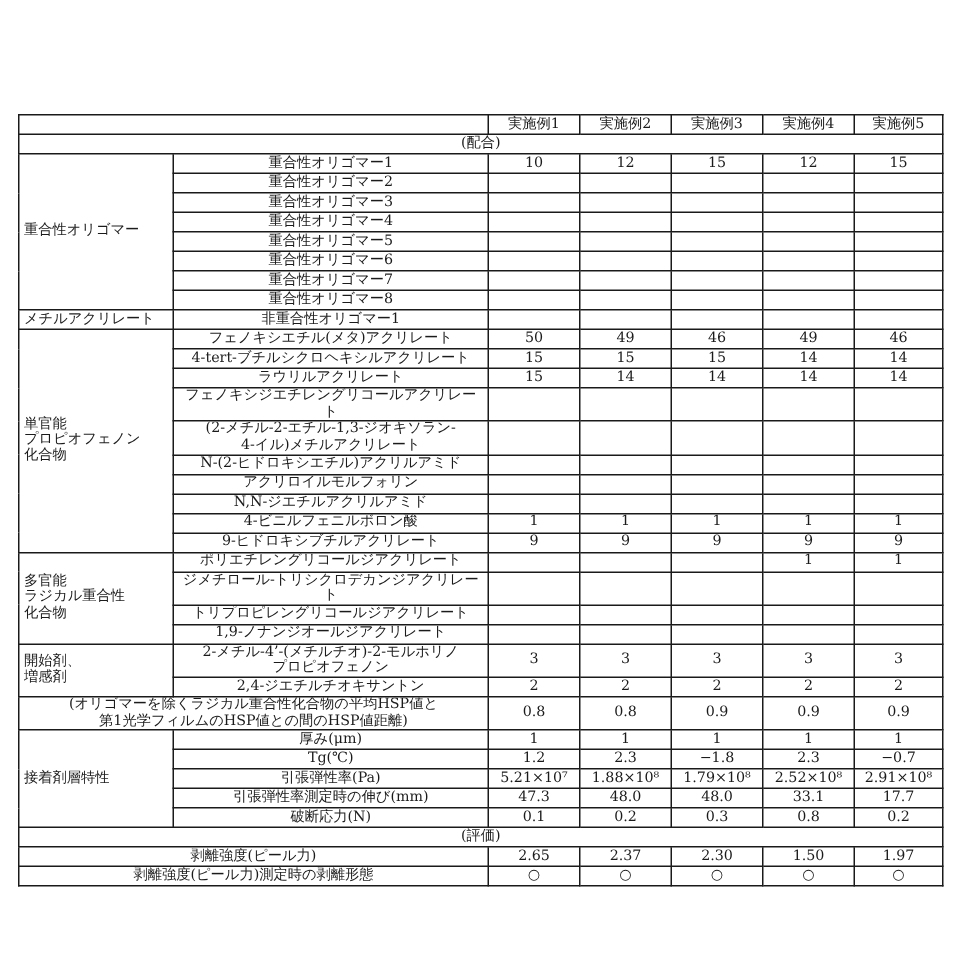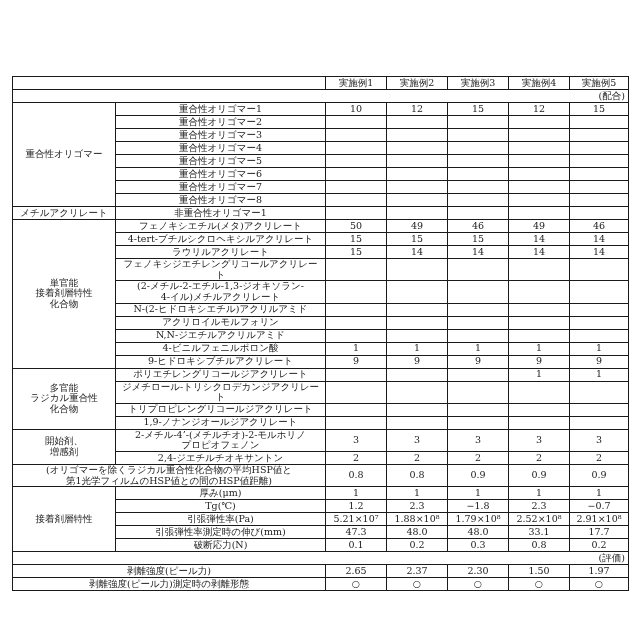--- a/index.html
+++ b/index.html
@@ -15,24 +15,24 @@
     border:1px solid #1a1a1a;
     padding:0 3px;
     height:13px;
     line-height:1.12;
     vertical-align:middle;
     white-space:pre-line;
     overflow:hidden;
   }
   table.formulation th { font-weight:normal; text-align:center; }
   .corner-cell { border:1px solid #1a1a1a; }
-  .group-cell  { text-align:center; }
+  .group-cell  { text-align:left; }
   .label-cell  { text-align:center; }
   .value-cell  { text-align:center; font-family:"DejaVu Serif","Liberation Serif",serif; }
-  .section-cell{ text-align:right; }
+  .section-cell{ text-align:center; }
 </style>
 </head>
 <body>
 
 <div class="page">
   <table class="formulation">
     <colgroup>
       <col style="width:103px">
         <col style="width:210px">
       <col style="width:61px">
@@ -124,21 +124,21 @@
           <td class="group-cell" rowspan="1">メチルアクリレート</td>
           <td class="label-cell" colspan="1">非重合性オリゴマー1</td>
           <td class="value-cell"></td>
           <td class="value-cell"></td>
           <td class="value-cell"></td>
           <td class="value-cell"></td>
           <td class="value-cell"></td>
         </tr>
         <tr>
           <td class="group-cell" rowspan="10">単官能
-接着剤層特性
+プロピオフェノン
 化合物</td>
           <td class="label-cell" colspan="1">フェノキシエチル(メタ)アクリレート</td>
           <td class="value-cell">50</td>
           <td class="value-cell">49</td>
           <td class="value-cell">46</td>
           <td class="value-cell">49</td>
           <td class="value-cell">46</td>
         </tr>
         <tr>
           <td class="label-cell" colspan="1">4-tert-ブチルシクロヘキシルアクリレート</td>

